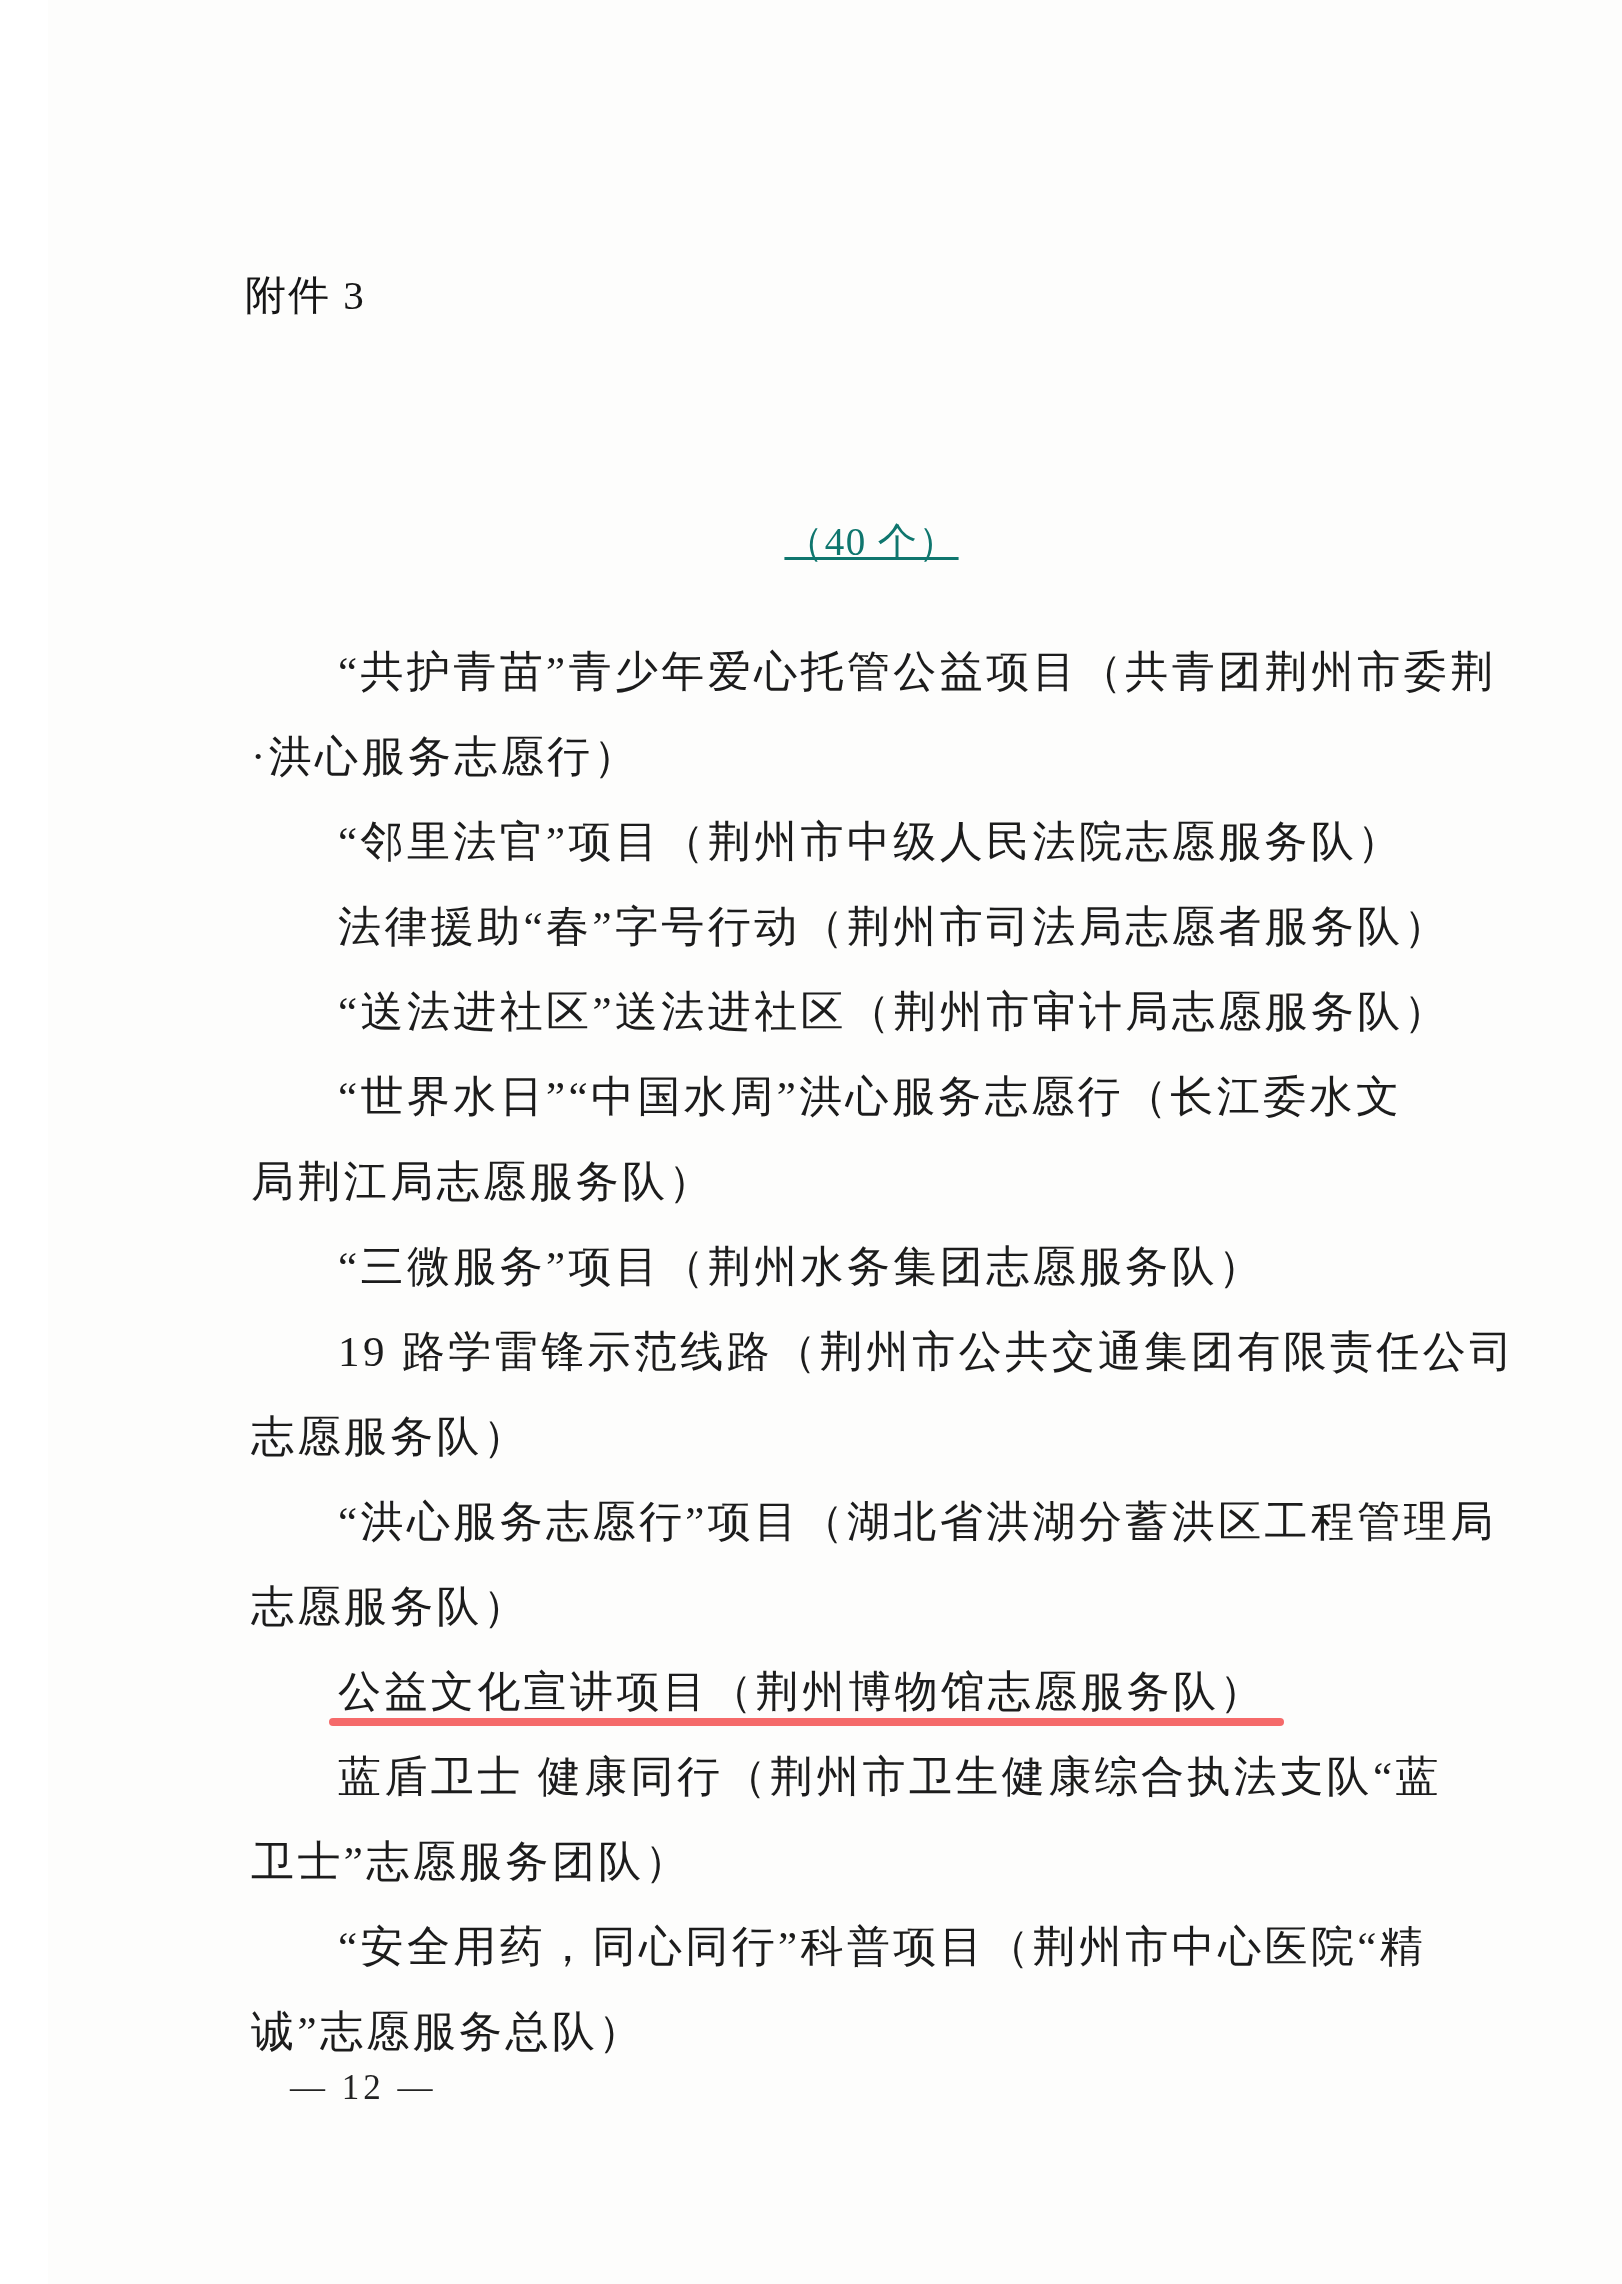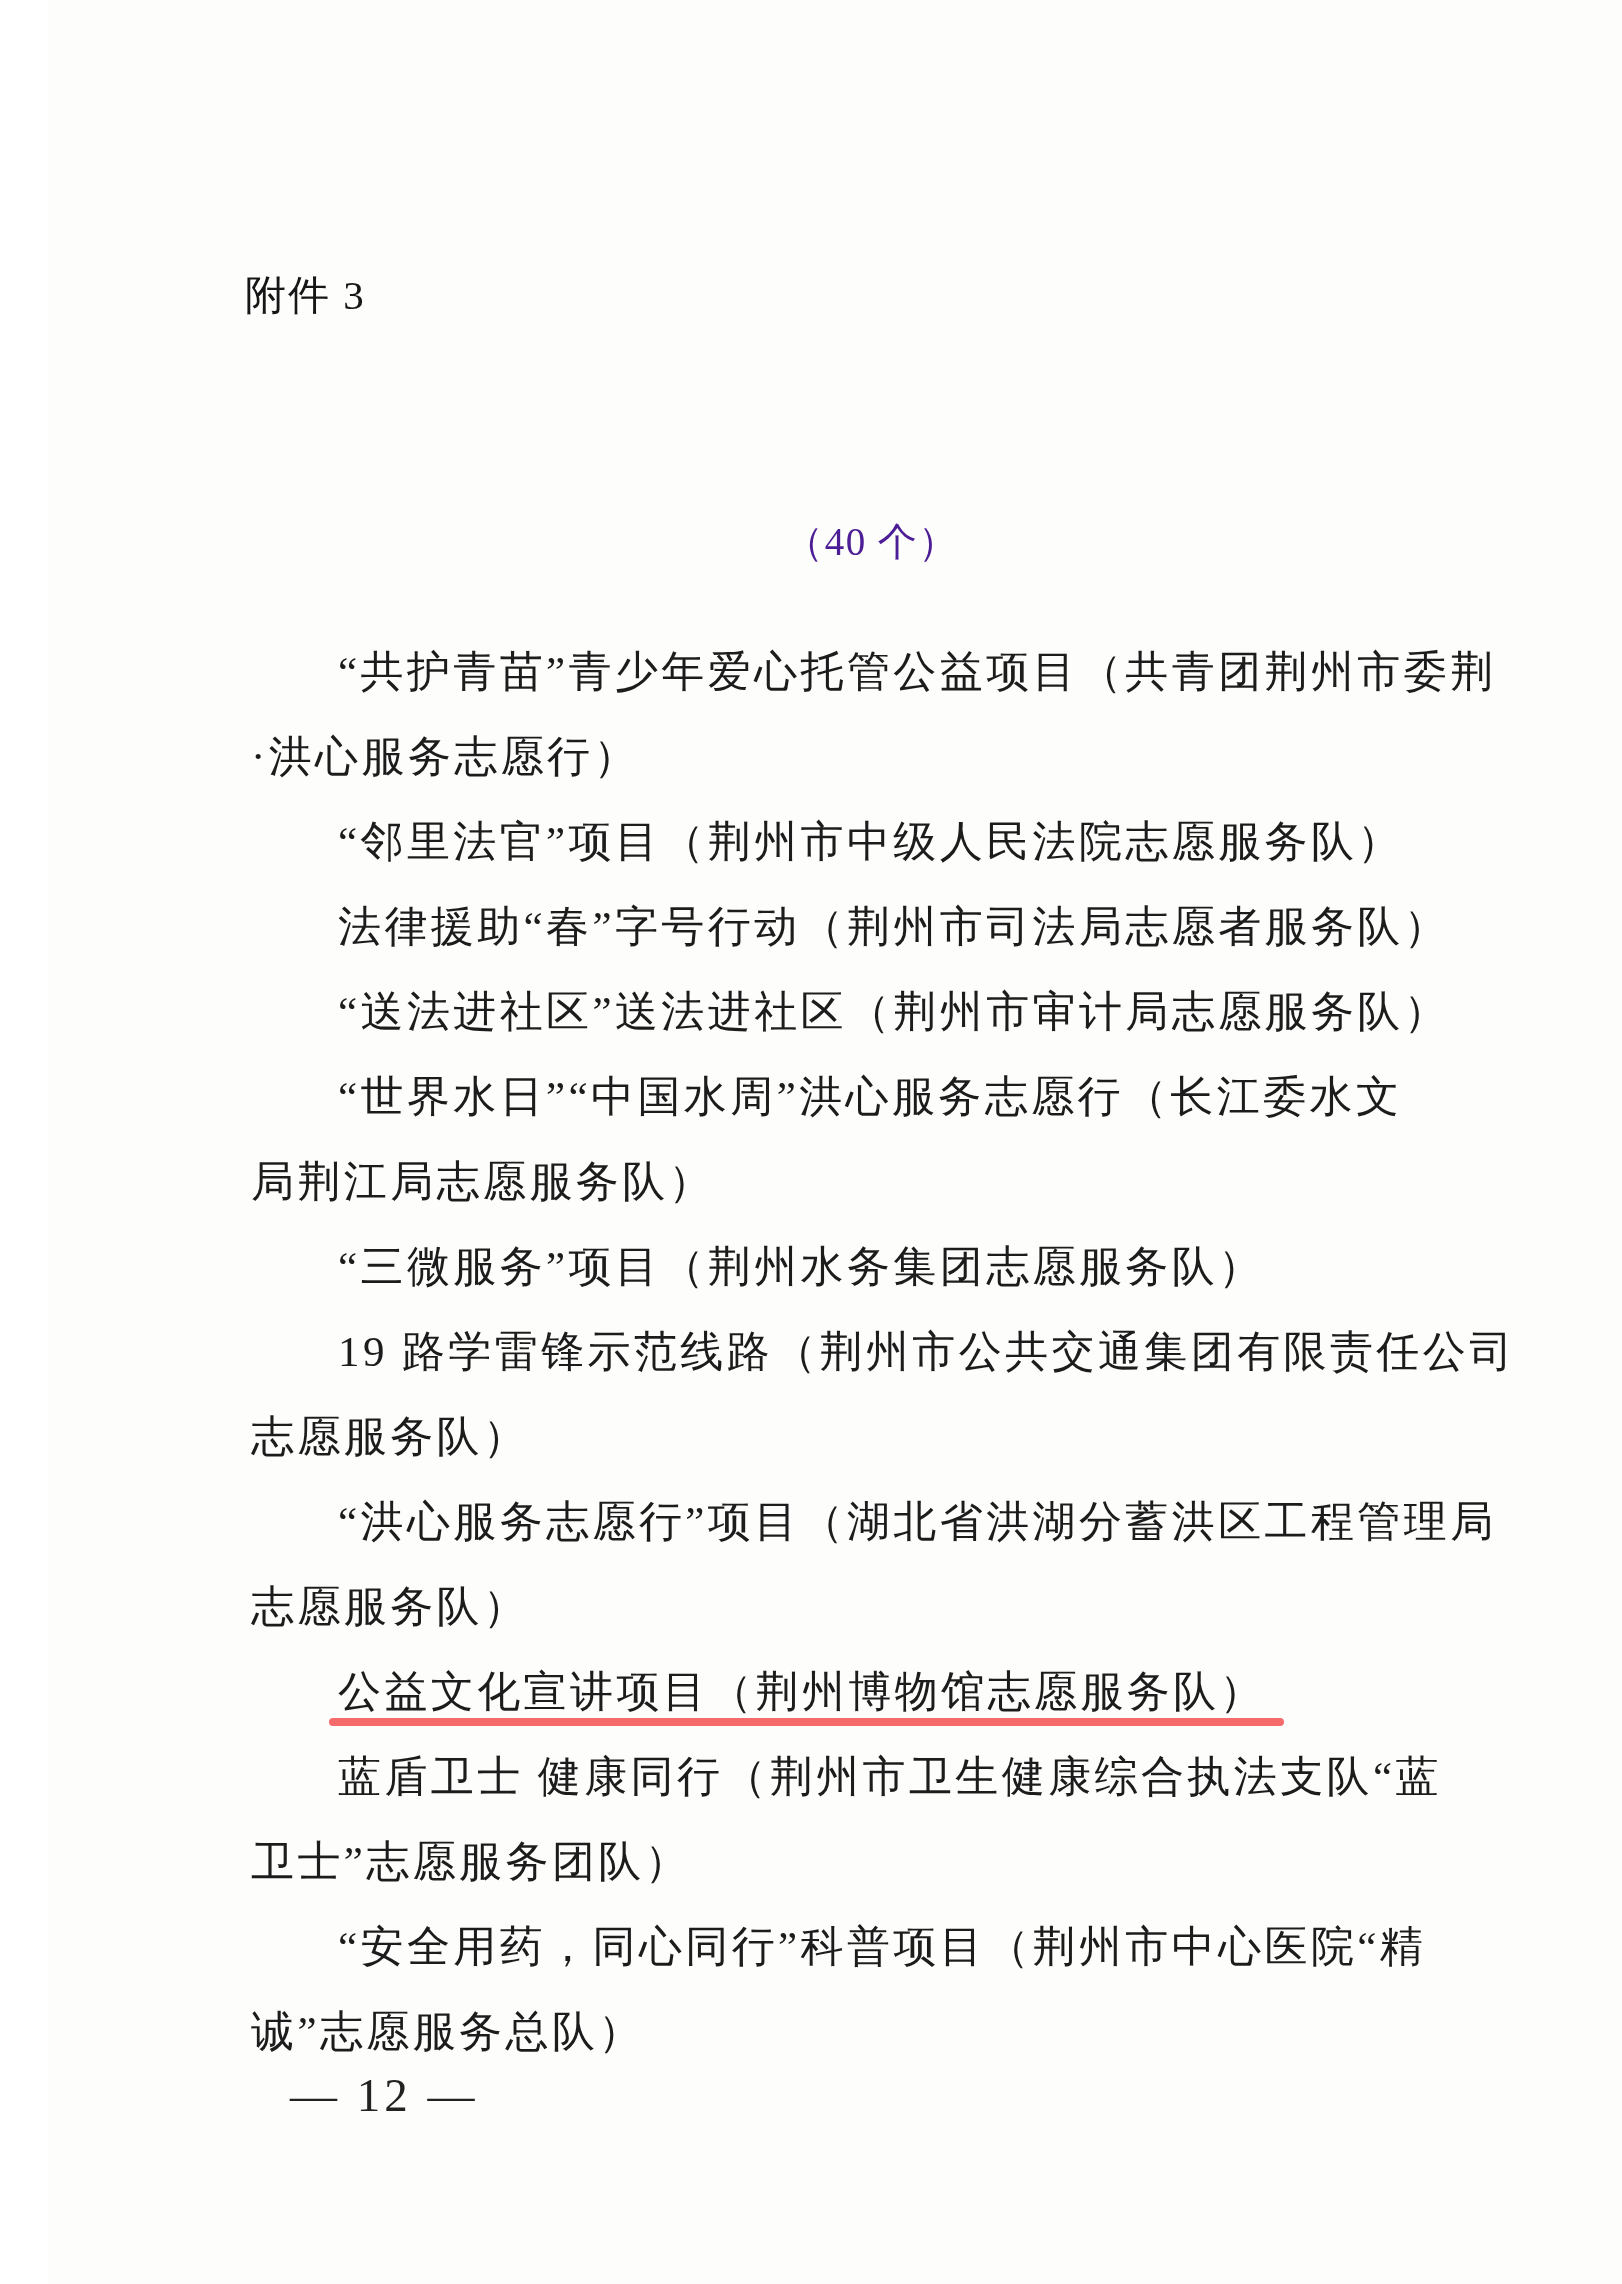--- a/index.html
+++ b/index.html
@@ -37,21 +37,22 @@
     color: #0f0f0f;
   }
   .doc-subtitle {
     position: absolute;
     left: 203px;
     top: 515px;
     width: 1241px;
     text-align: center;
     font-size: 39px;
     letter-spacing: 1.4px;
-    color: #4c1d95;
+    color: #0f766e;
+    text-decoration: underline;
   }
   .content {
     position: absolute;
     left: 203px;
     top: 629px;
     width: 1241px;
   }
   .line {
     height: 85px;
     line-height: 85px;
@@ -72,21 +73,21 @@
     right: -17.6px;
     bottom: -10.8px;
     height: 7.4px;
     background: var(--accent-red, #f56a6a);
     border-radius: 4px;
   }
   .page-number {
     position: absolute;
     left: 242px;
     top: 2068px;
-    font-size: 47px;
+    font-size: 35px;
     letter-spacing: 4px;
     color: #222222;
   }
 </style>
 </head>
 <body>
 
 <div class="page">
   <div class="attachment-label">附件 3</div>
 

